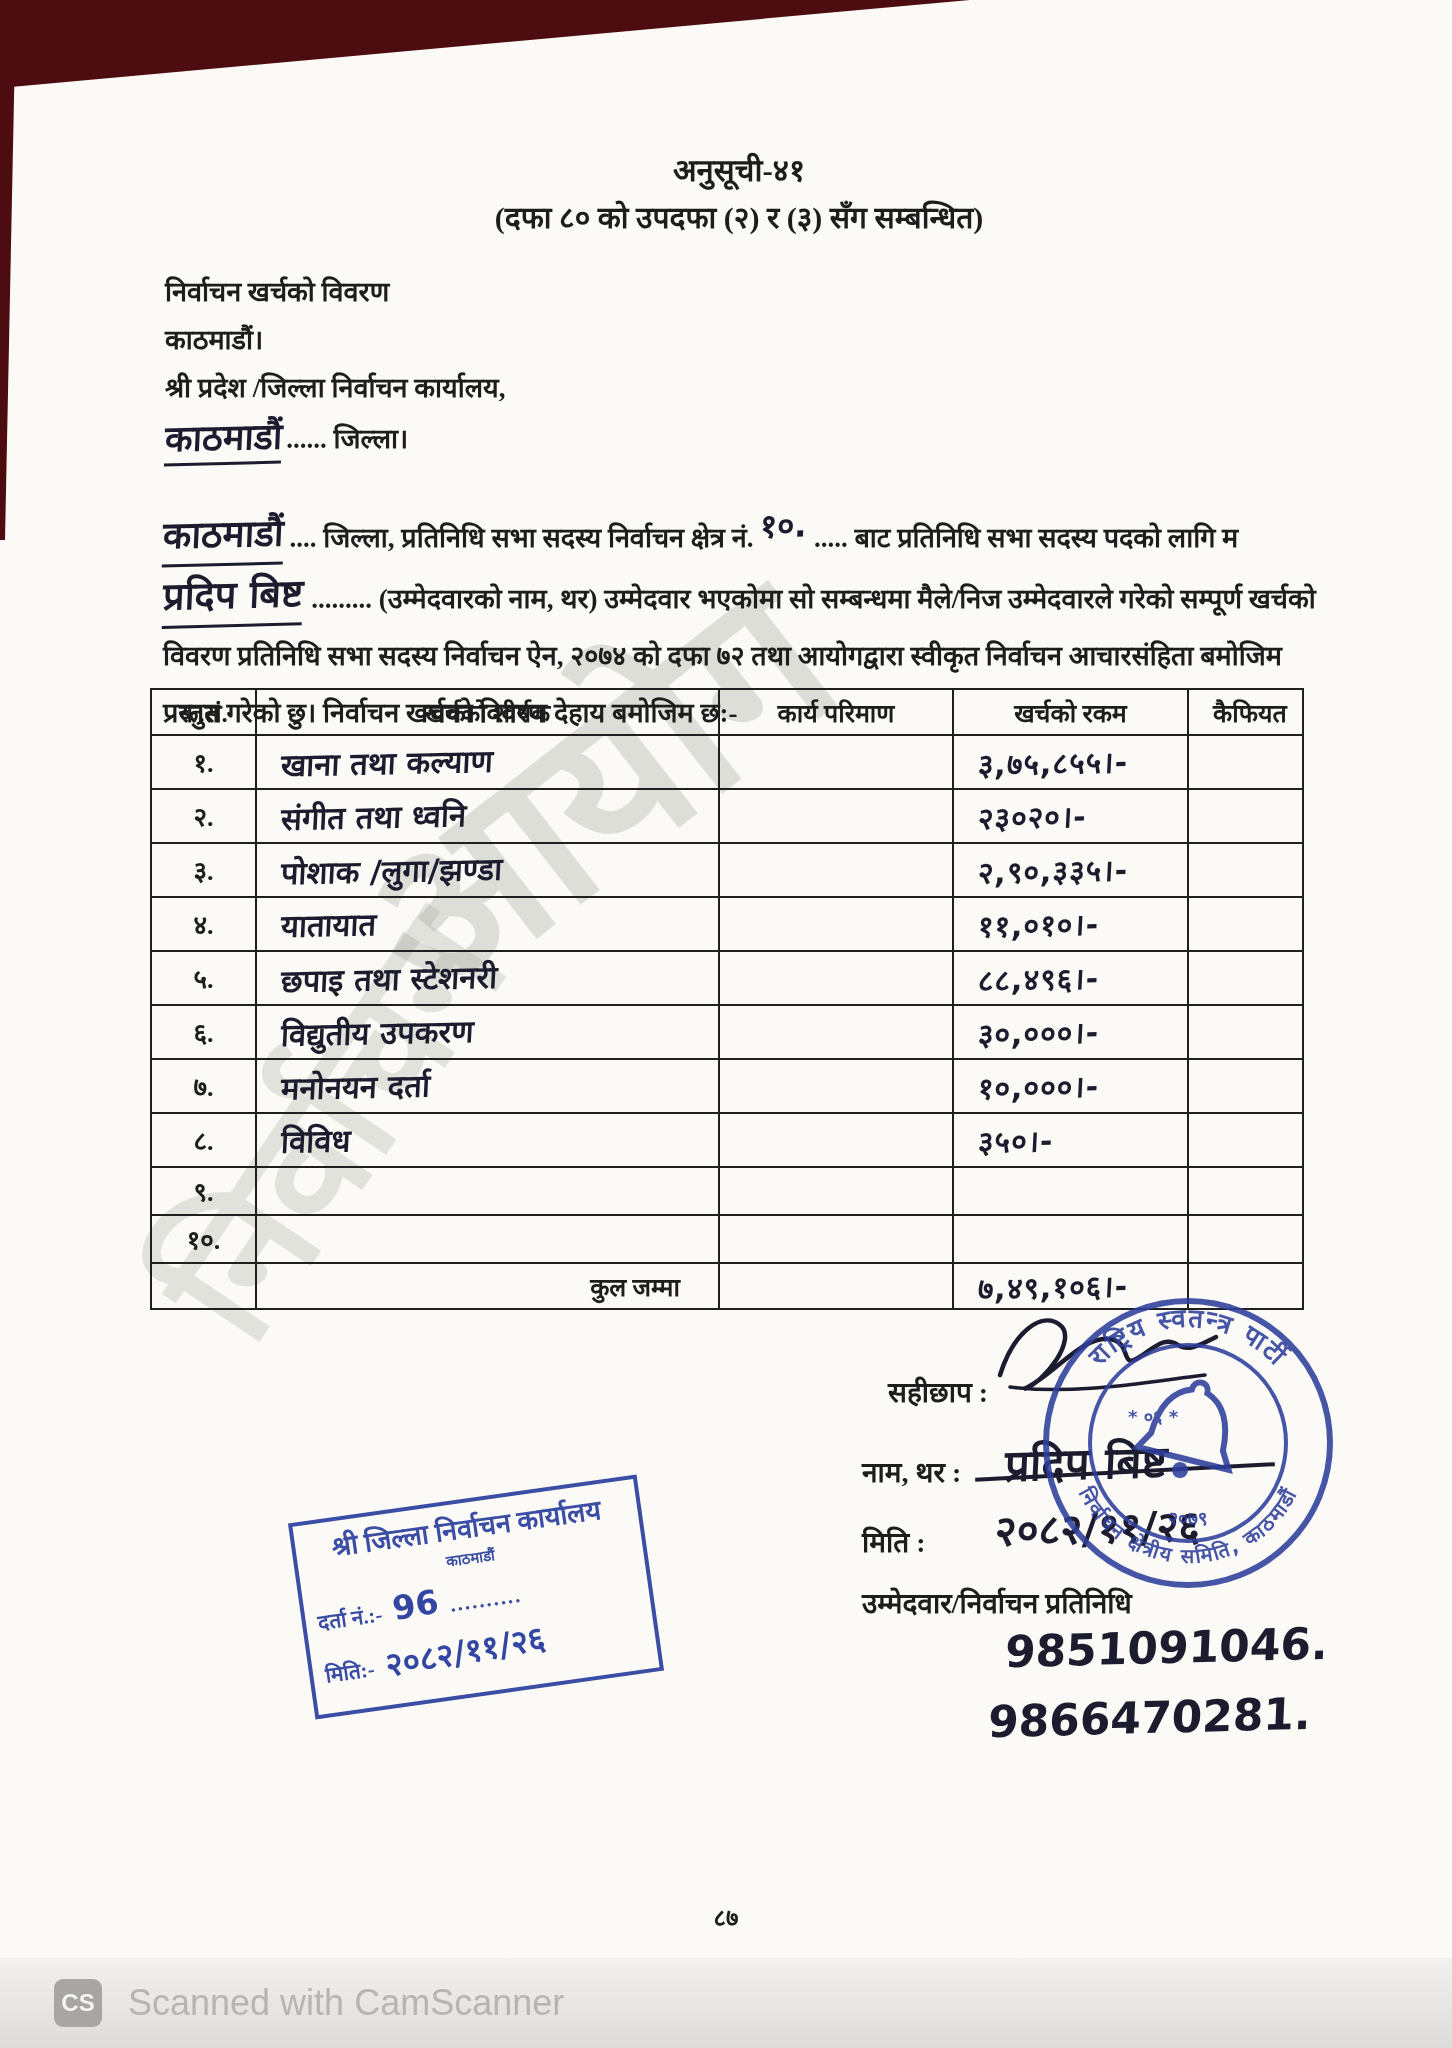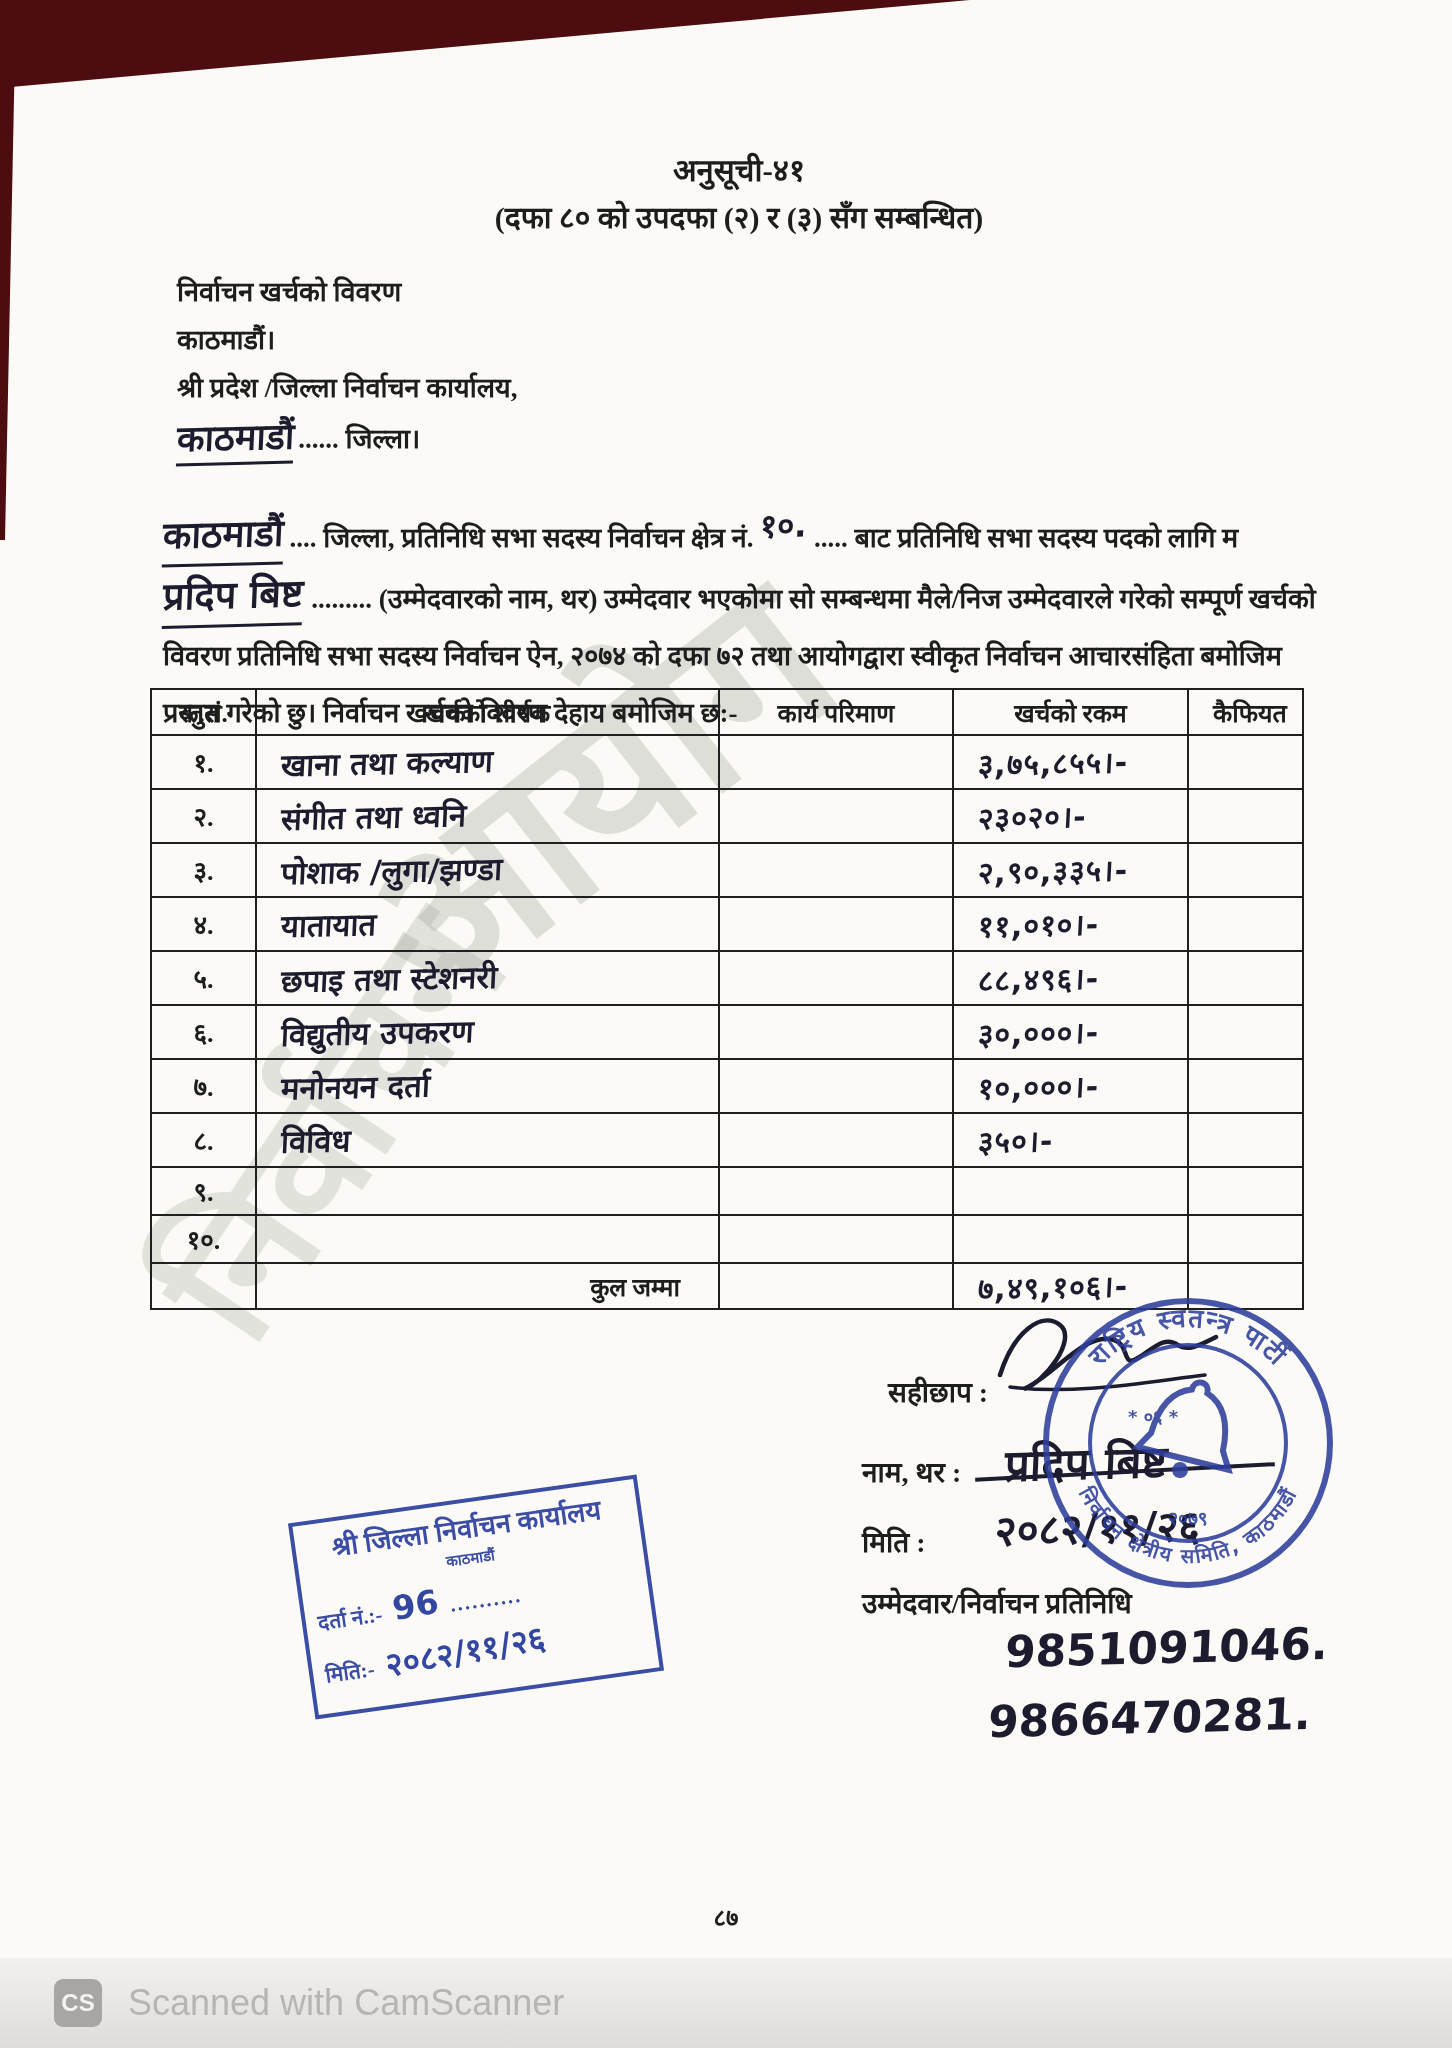--- a/index.html
+++ b/index.html
@@ -17,21 +17,21 @@
   .printed { font-weight:bold; color:#1d1d1d;padding-left:13px; }
   .hand {
     font-family:"DejaVu Sans",sans-serif; font-weight:bold; color:#1c1c2e;
     transform:rotate(-1.5deg) skewX(-4deg); display:inline-block;
   }
 
   .center-line { position:absolute; left:0; width:100%; text-align:center; }
   .schedule-title { top:148px; font-size:31px; }
   .schedule-subtitle { top:196px; font-size:30px; }
 
-  .address { position:absolute; left:164px; top:268px; font-size:27px; line-height:48px; }
+  .address { position:absolute; left:152px; top:268px; font-size:27px; line-height:48px; }
   .address .line { white-space:nowrap; }
   .district-line { position:relative; }
   .district-hand { font-size:36px; position:relative; top:2px; border-bottom:3px solid #1c1c2e; margin-right:4px; }
 
   .body-par { position:absolute; left:150px; top:506px; width:1175px; font-size:27px; line-height:57px; }
   .par-hand-district { font-size:37px; border-bottom:3px solid #1c1c2e; margin-right:6px; }
   .par-hand-constituency { font-size:33px; position:relative; top:-10px; }
   .par-hand-candidate { font-size:38px; border-bottom:3px solid #1c1c2e; margin-right:8px; }
 
   table.expense { position:absolute; left:150px; top:688px; width:1152px;

